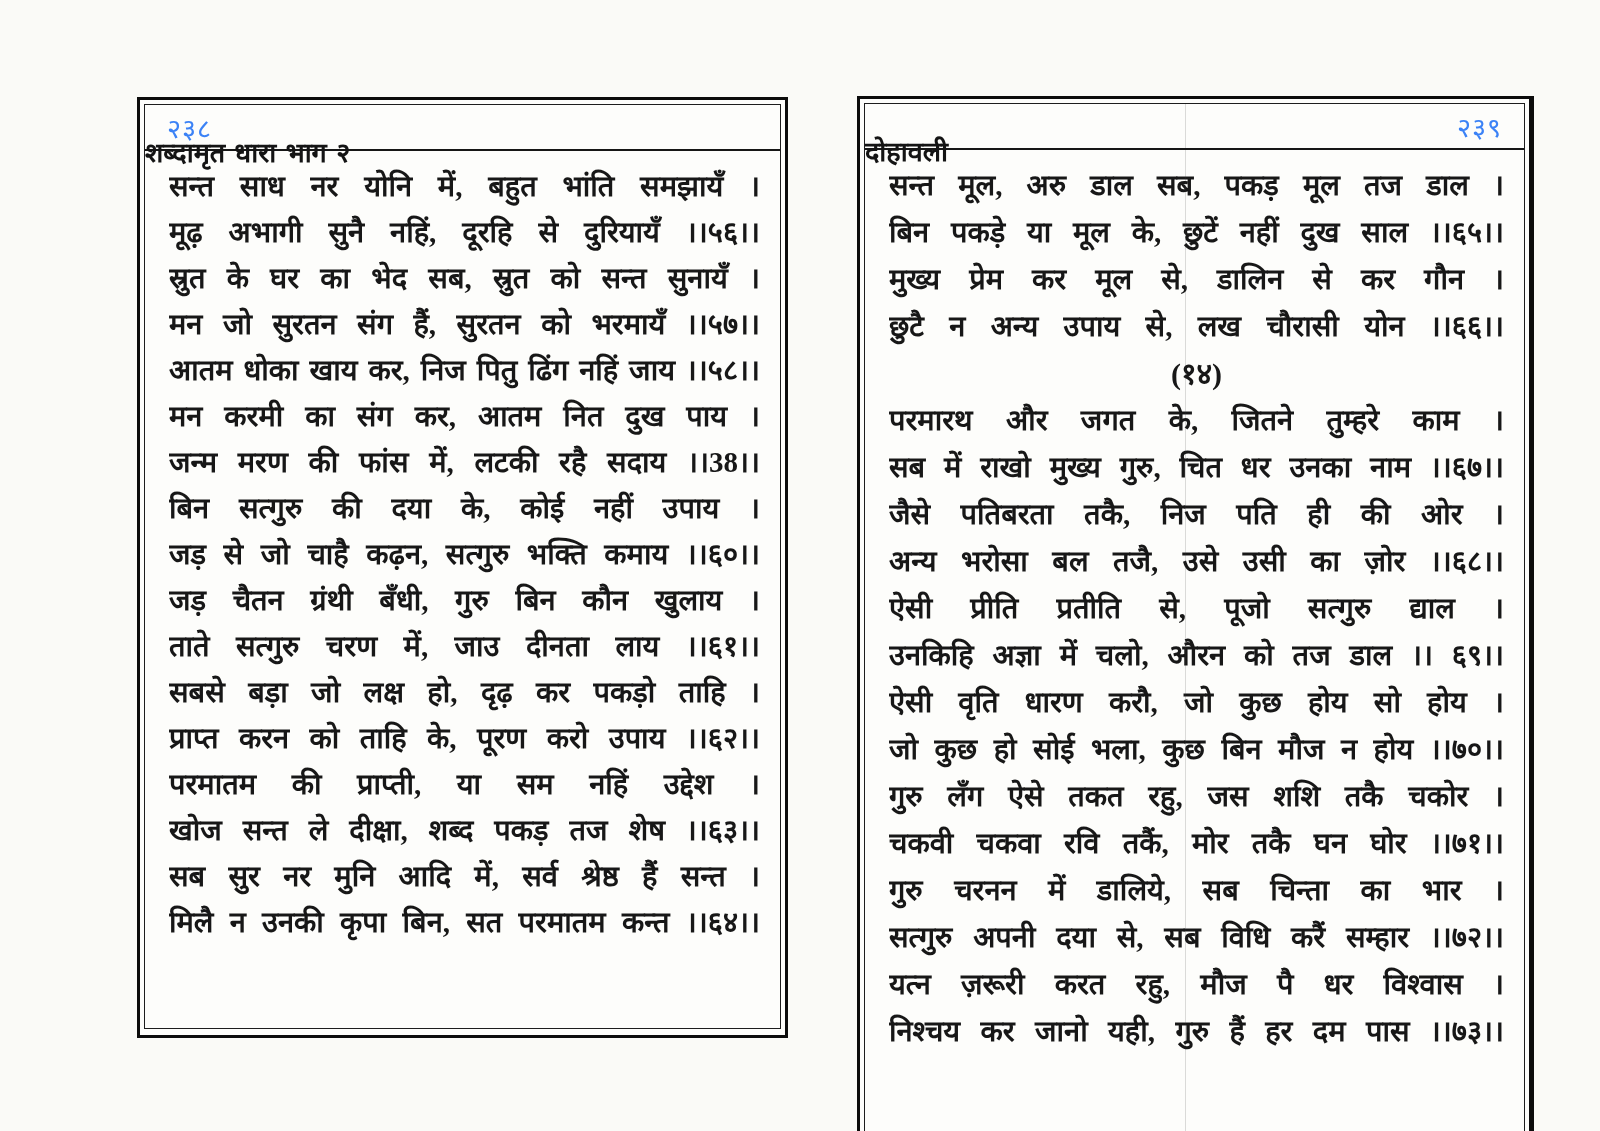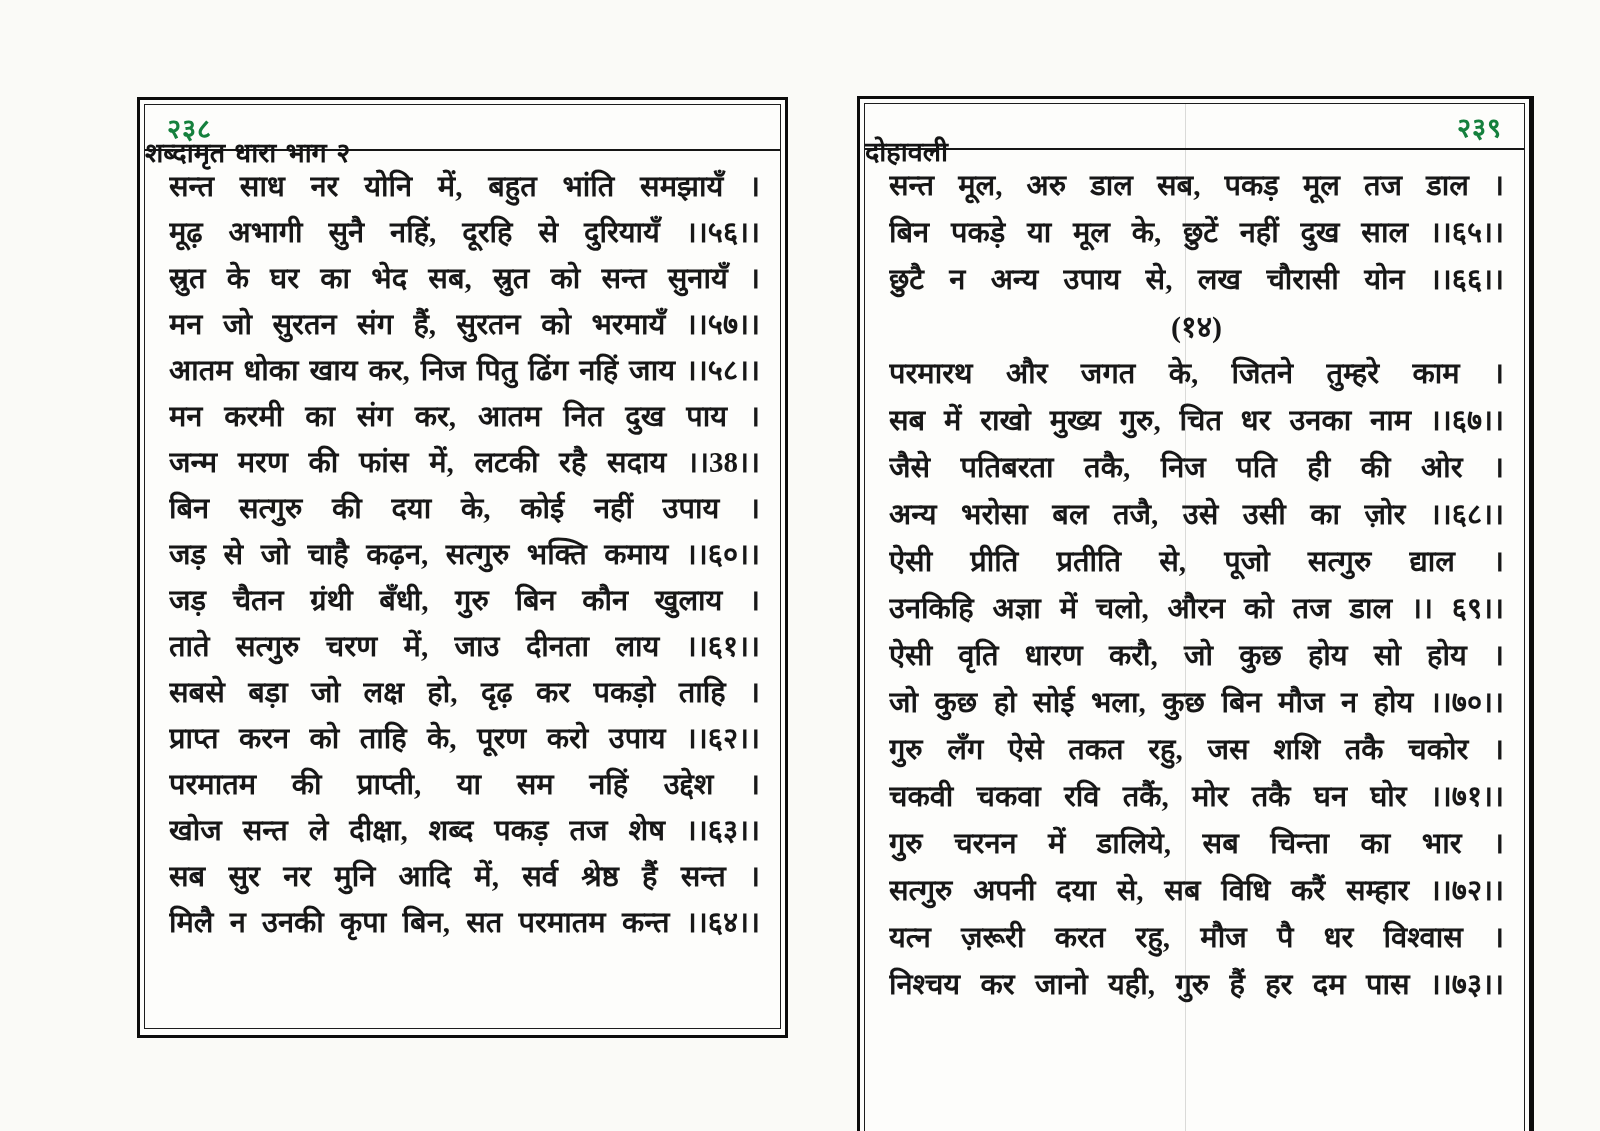--- a/index.html
+++ b/index.html
@@ -46,22 +46,22 @@
     display: flex;
     align-items: center;
     height: 46px;
     border-bottom: 2px solid #161616;
     padding: 0 22px;
     box-sizing: border-box;
     position: relative;
   }
   .page-num {
     font-size: 27px;
-    font-weight: 700;
-    color: #15803d;
+    font-weight: 400;
+    color: #3b82f6;
     letter-spacing: 1px;
     z-index: 2;
   }
   .page-title {
     position: absolute;
     left: 0;
     right: 0;
     text-align: left;
     font-size: 27px;
     font-weight: 700;
@@ -136,20 +136,21 @@
 <div class="page" id="right-page">
   <div class="page-inner">
     <div class="fold-line"></div>
     <div class="page-header">
       <span class="page-title">दोहावली</span>
       <span class="page-num" style="margin-left:auto;">२३९</span>
     </div>
     <div class="page-body">
       <div class="row">सन्त मूल, अरु डाल सब, पकड़ मूल तज डाल ।</div>
       <div class="row">बिन पकड़े या मूल के, छुटें नहीं दुख साल ।।६५।।</div>
+      <div class="row">मुख्य प्रेम कर मूल से, डालिन से कर गौन ।</div>
       <div class="row">छुटै न अन्य उपाय से, लख चौरासी योन ।।६६।।</div>
       <div class="row section-heading">(१४)</div>
       <div class="row">परमारथ और जगत के, जितने तुम्हरे काम ।</div>
       <div class="row">सब में राखो मुख्य गुरु, चित धर उनका नाम ।।६७।।</div>
       <div class="row">जैसे पतिबरता तकै, निज पति ही की ओर ।</div>
       <div class="row">अन्य भरोसा बल तजै, उसे उसी का ज़ोर ।।६८।।</div>
       <div class="row">ऐसी प्रीति प्रतीति से, पूजो सत्गुरु द्याल ।</div>
       <div class="row">उनकिहि अज्ञा में चलो, औरन को तज डाल ।। ६९।।</div>
       <div class="row">ऐसी वृति धारण करौ, जो कुछ होय सो होय ।</div>
       <div class="row">जो कुछ हो सोई भला, कुछ बिन मौज न होय ।।७०।।</div>

